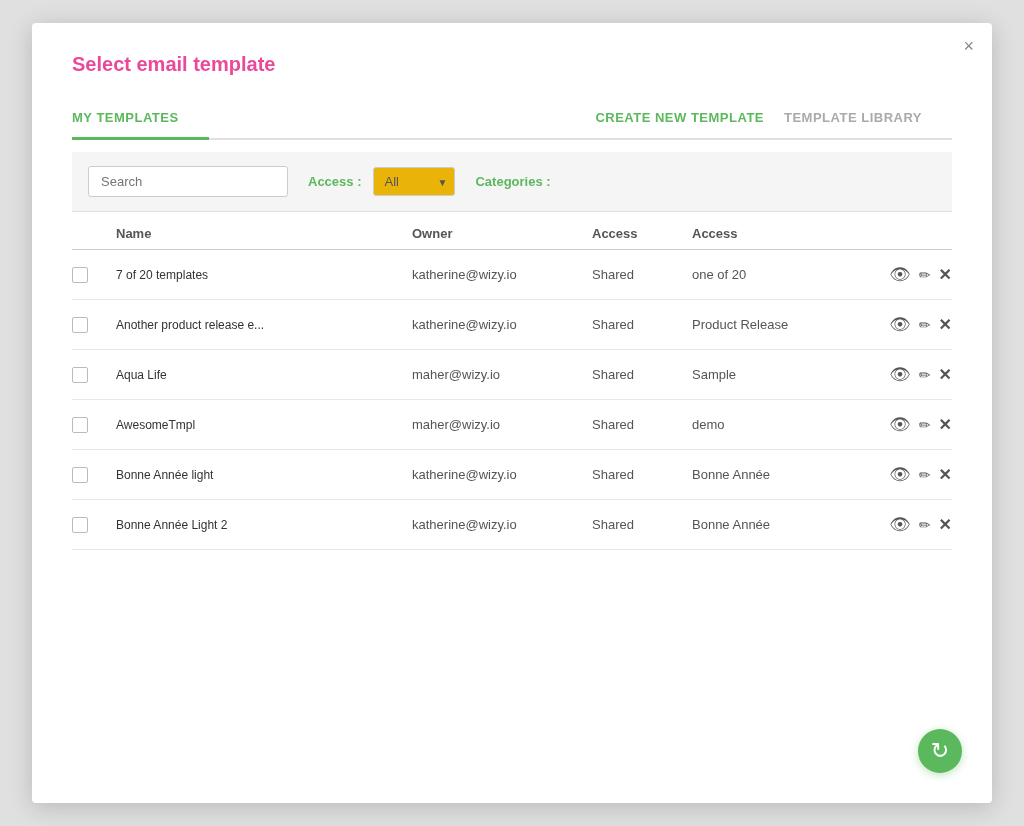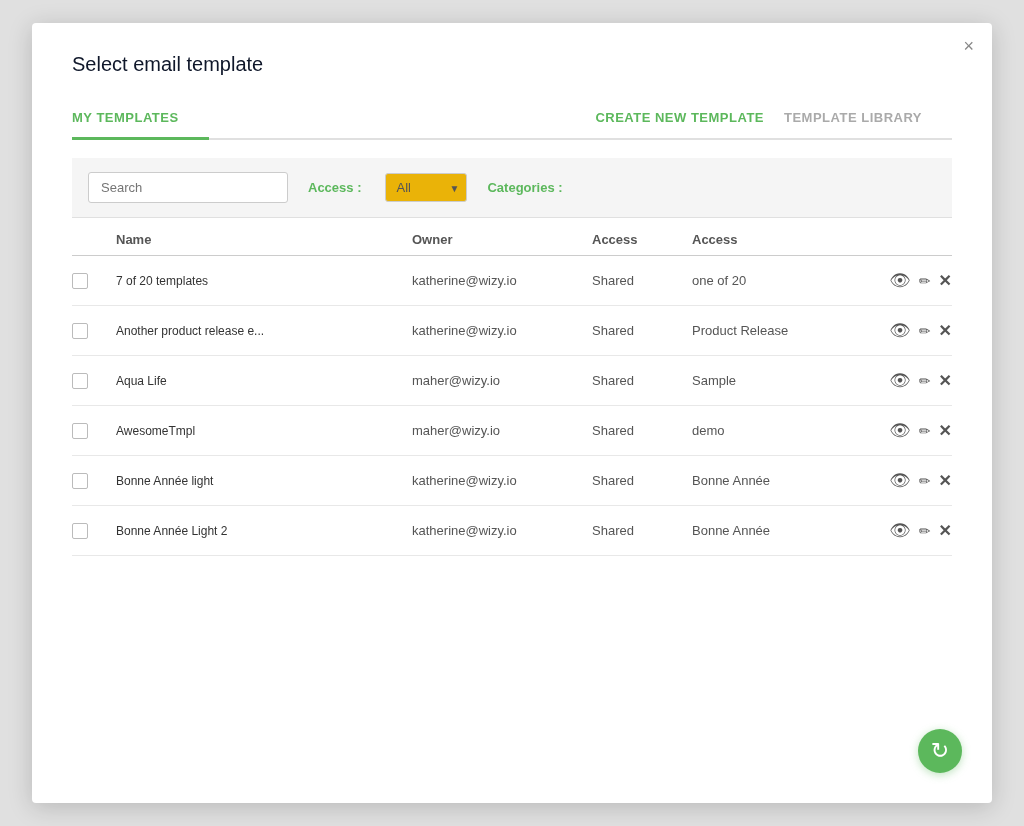--- a/index.html
+++ b/index.html
@@ -26,28 +26,28 @@
       right: 18px;
       font-size: 18px;
       color: #888;
       cursor: pointer;
       background: none;
       border: none;
       line-height: 1;
     }
     .modal-title {
       font-size: 20px;
-      font-weight: 400;
-      color: #0f172a;
+      font-weight: 700;
+      color: #ec4899;
       margin-bottom: 22px;
     }
     .tabs {
       display: flex;
       border-bottom: 2px solid #e0e0e0;
-      margin-bottom: 18px;
+      margin-bottom: 12px;
     }
     .tab {
       padding: 12px 30px 12px 0;
       font-size: 13px;
       font-weight: 700;
       color: #aaa;
       cursor: pointer;
       letter-spacing: 0.5px;
       border-bottom: 3px solid transparent;
       margin-bottom: -2px;
@@ -76,21 +76,21 @@
       padding: 7px 12px;
       font-size: 13px;
       width: 200px;
       outline: none;
       background: #fff;
       color: #555;
     }
     .filter-group {
       display: flex;
       align-items: center;
-      gap: 24px;
+      gap: 12px;
     }
     .filter-label {
       color: #5cb85c;
       font-weight: 700;
       font-size: 13px;
     }
     .filter-select {
       border: 1px solid #ccc;
       border-radius: 3px;
       padding: 6px 28px 6px 10px;

